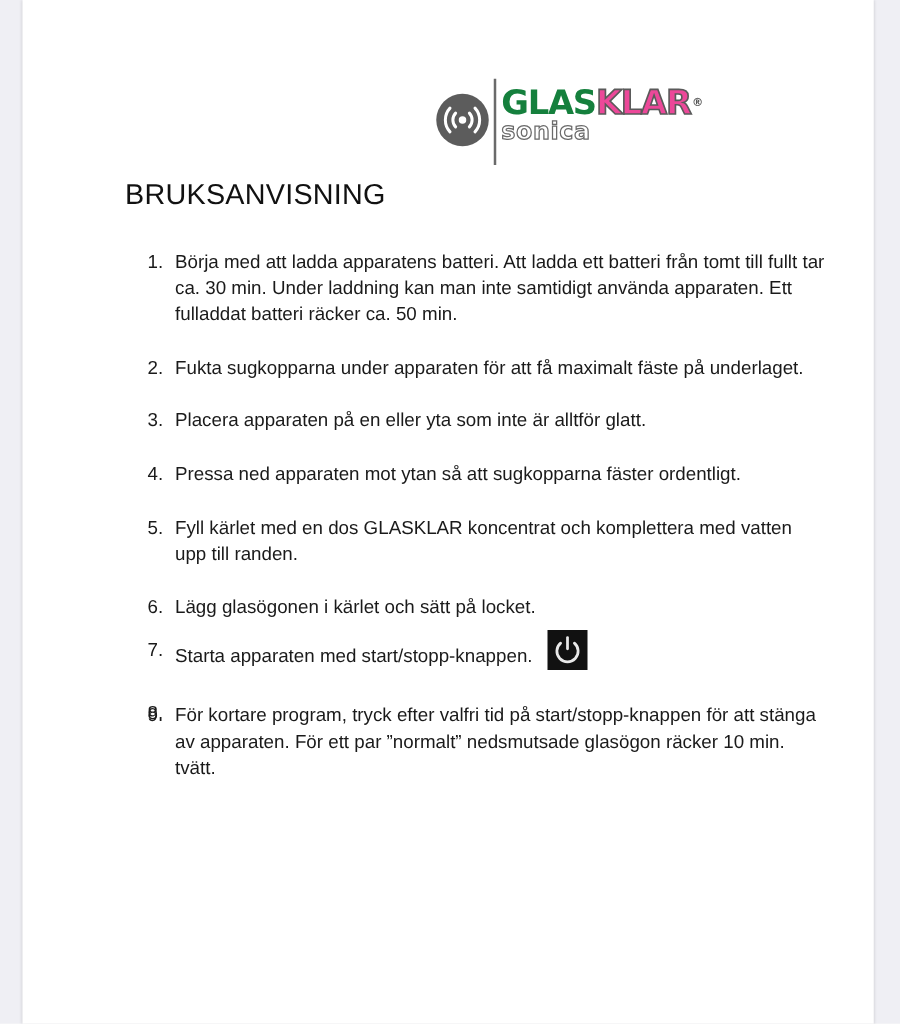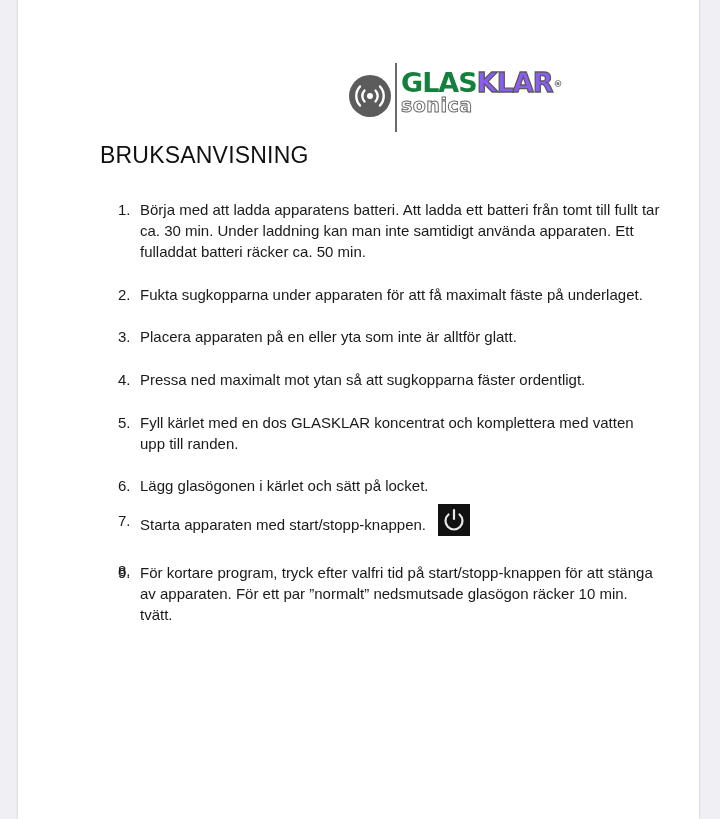--- a/index.html
+++ b/index.html
@@ -18,21 +18,21 @@
     
     .logo { position: absolute; left: 330px; top: 62px; width: 230px; height: 72px; }
     .logo-mark { position: absolute; left: 0; top: 12px; width: 44px; height: 44px; }
     .logo-divider { position: absolute; left: 47px; top: 1px; width: 2px; height: 69px; background: #6a6a6a; }
     .logo-glas {
       position: absolute; left: 53px; top: 7px;
       font-family: "DejaVu Sans", sans-serif; font-weight: bold; font-size: 27px;
       letter-spacing: -1px; color: #555; line-height: 1;
     }
     .logo-glas .solid { color: #15803d; }
-    .logo-glas .outline { color: #8b5cf6; -webkit-text-stroke: 1.3px #5a5a5a; }
+    .logo-glas .outline { color: #ec4899; -webkit-text-stroke: 1.3px #5a5a5a; }
     .logo-reg { font-size: 9px; color: #555; vertical-align: middle; margin-left: 1px; -webkit-text-stroke: 0; }
     .logo-sonica {
       position: absolute; left: 53px; top: 34px;
       font-family: "DejaVu Sans", sans-serif; font-weight: bold; font-size: 19px;
       color: #fff; -webkit-text-stroke: 1px #6a6a6a; letter-spacing: 0.5px; line-height: 1;
     }
     
     .doc-title {
       position: absolute; left: 82px; top: 142px;
       font-size: 23px; font-weight: normal; letter-spacing: 0.2px; color: #111;
@@ -78,21 +78,21 @@
     <li class="step" style="margin-bottom:21px">
       <span class="step-num">2.</span>
       <span class="step-text">Fukta sugkopparna under apparaten för att få maximalt fäste på underlaget.</span>
     </li>
     <li class="step" style="margin-bottom:22px">
       <span class="step-num">3.</span>
       <span class="step-text">Placera apparaten på en eller yta som inte är alltför glatt.</span>
     </li>
     <li class="step" style="margin-bottom:22px">
       <span class="step-num">4.</span>
-      <span class="step-text">Pressa ned maximalt mot ytan så att sugkopparna fäster ordentligt.</span>
+      <span class="step-text">Pressa ned apparaten mot ytan så att sugkopparna fäster ordentligt.</span>
     </li>
     <li class="step" style="margin-bottom:21px">
       <span class="step-num">5.</span>
       <span class="step-text">Fyll kärlet med en dos GLASKLAR koncentrat och komplettera med vatten upp till randen.</span>
     </li>
     <li class="step" style="margin-bottom:14px">
       <span class="step-num">6.</span>
       <span class="step-text">Lägg glasögonen i kärlet och sätt på locket.</span>
     </li>
     <li class="step" style="margin-bottom:18px">

